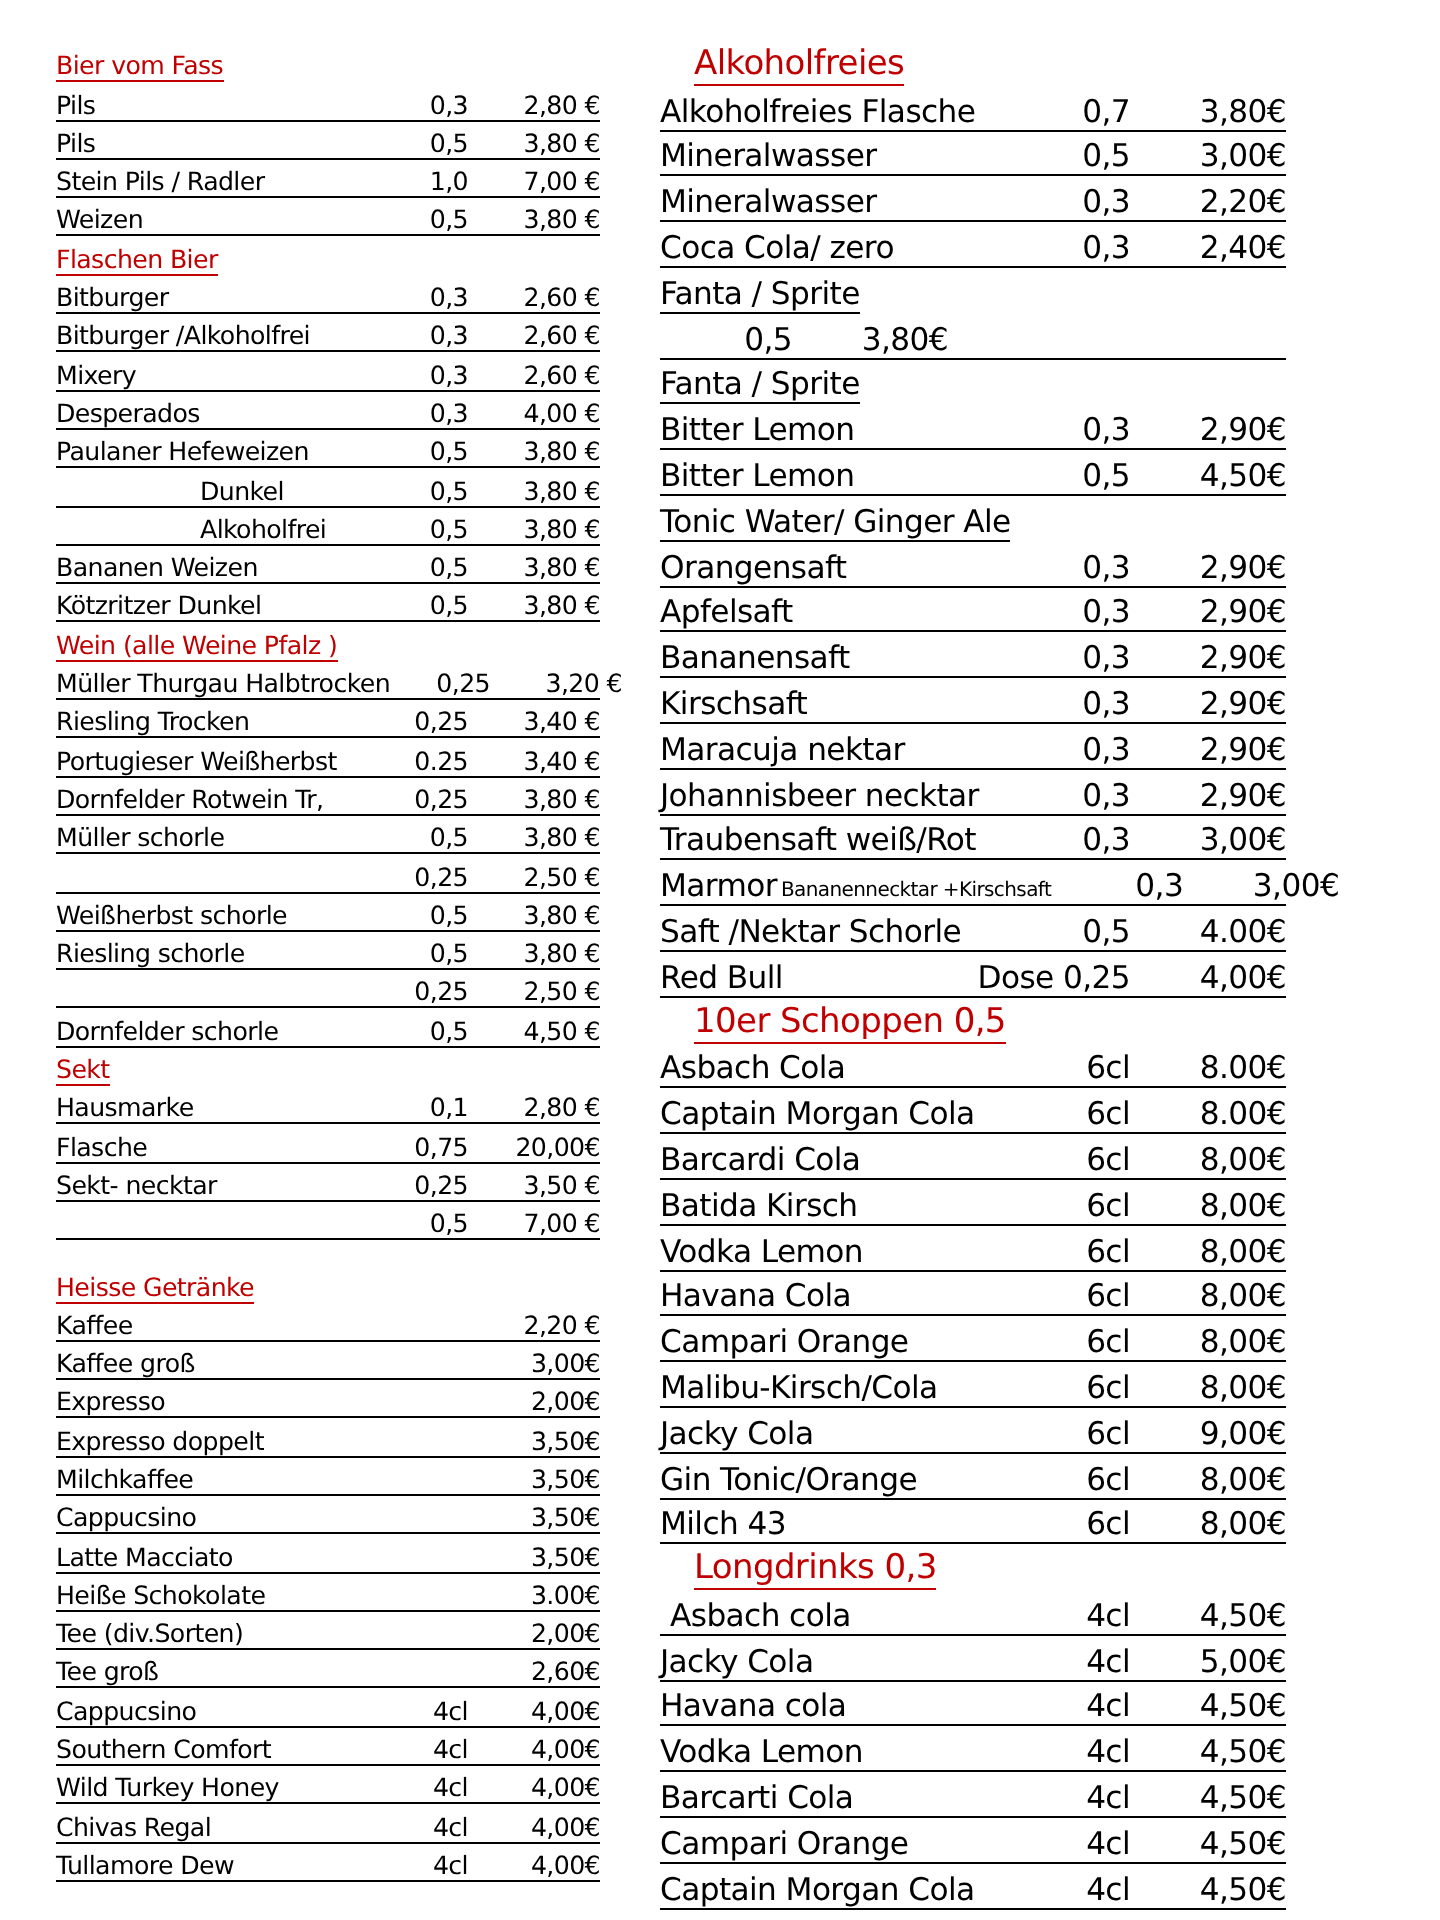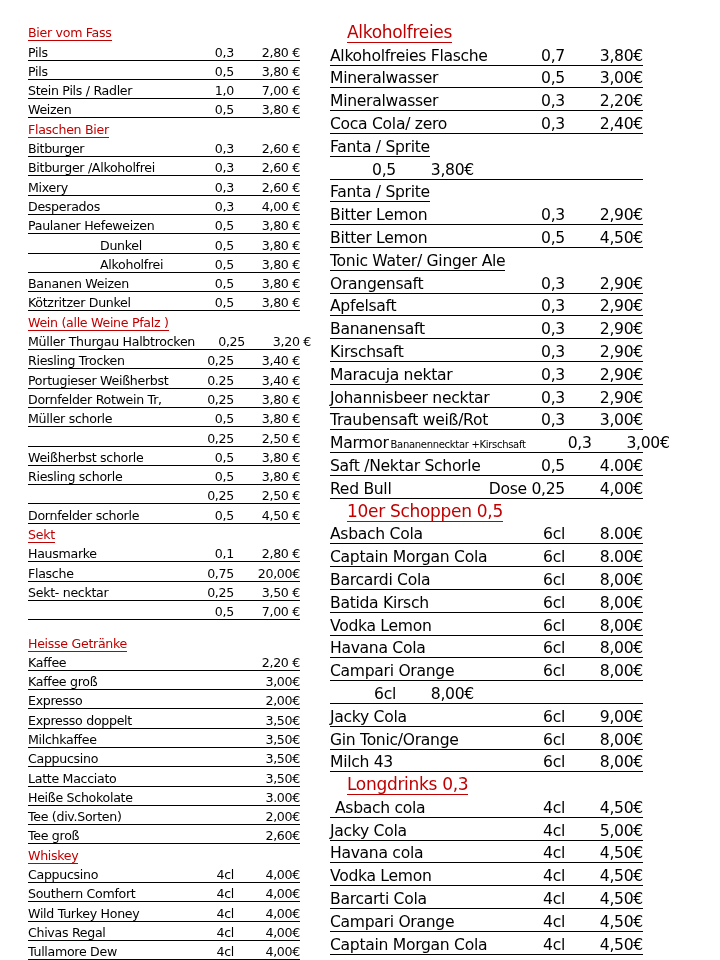--- a/index.html
+++ b/index.html
@@ -245,23 +245,20 @@
       <div class="row">
         <span class="name">Tee (div.Sorten)</span>
         <span class="size"></span>
         <span class="price">2,00€</span>
       </div>
       <div class="row">
         <span class="name">Tee groß</span>
         <span class="size"></span>
         <span class="price">2,60€</span>
       </div>
-      <div class="hrow">
-        <span class="heading">Whiskey</span>
-      </div>
       <div class="row">
         <span class="name">Cappucsino</span>
         <span class="size">4cl</span>
         <span class="price">4,00€</span>
       </div>
       <div class="row">
         <span class="name">Southern Comfort</span>
         <span class="size">4cl</span>
         <span class="price">4,00€</span>
       </div>
@@ -413,20 +410,21 @@
         <span class="name">Havana Cola</span>
         <span class="size">6cl</span>
         <span class="price">8,00€</span>
       </div>
       <div class="row">
         <span class="name">Campari Orange</span>
         <span class="size">6cl</span>
         <span class="price">8,00€</span>
       </div>
       <div class="row">
+        <span class="name">Malibu-Kirsch/Cola</span>
         <span class="size">6cl</span>
         <span class="price">8,00€</span>
       </div>
       <div class="row">
         <span class="name">Jacky Cola</span>
         <span class="size">6cl</span>
         <span class="price">9,00€</span>
       </div>
       <div class="row">
         <span class="name">Gin Tonic/Orange</span>

